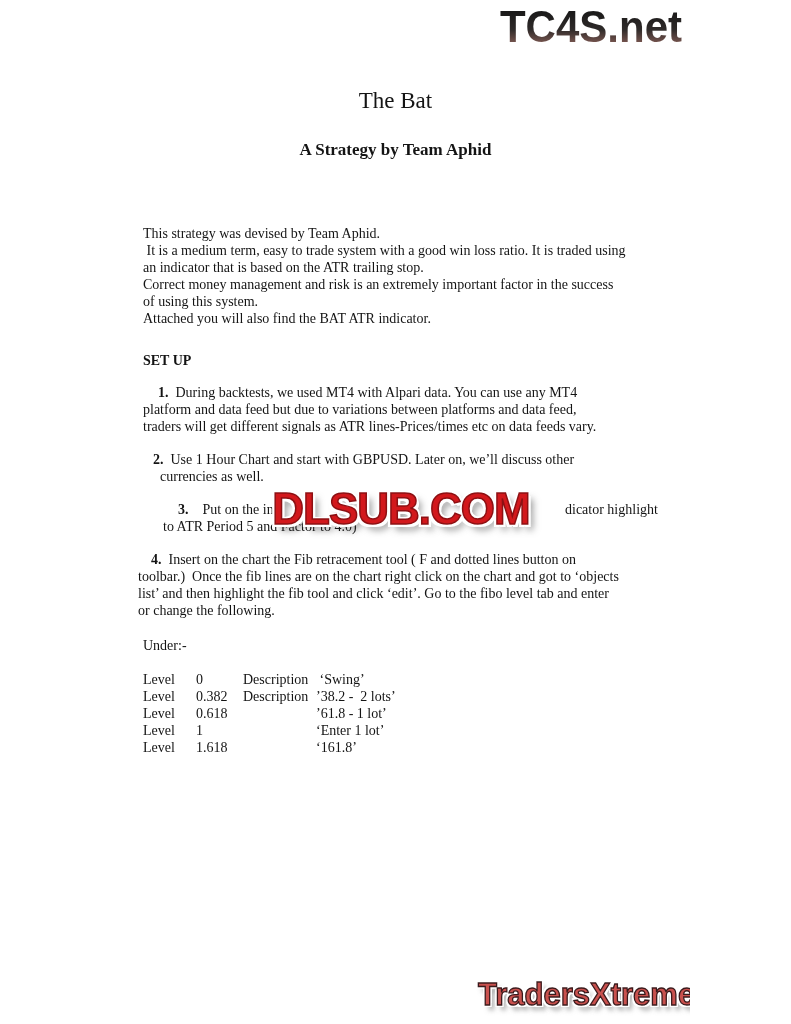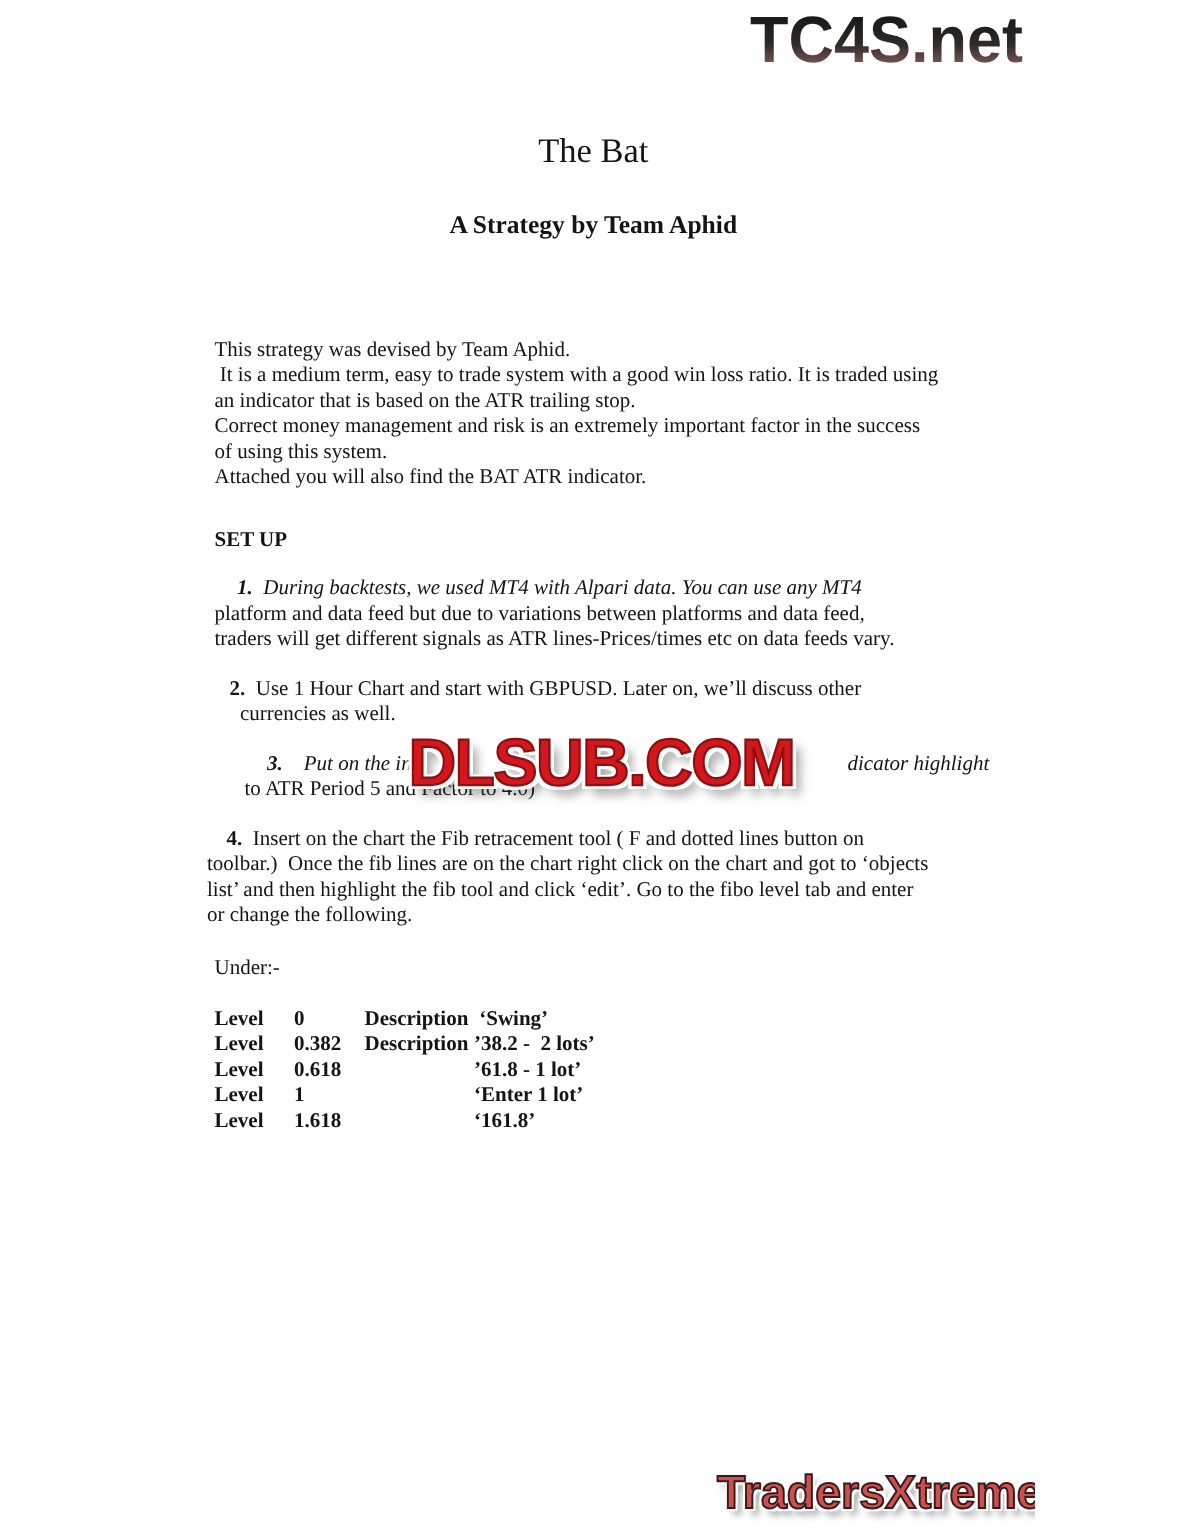--- a/index.html
+++ b/index.html
@@ -44,29 +44,29 @@
   .list-item{left:143px;width:530px;}
   .item1{top:384px;}
   .item2{top:451px;}
   .item2 .first{padding-left:10px;}
   .item2 .rest{padding-left:17px;}
   .item3{top:501px;margin-left:20px;}
   .item4{top:551px;left:138px;}
   .first{white-space:pre;}
   .rest{white-space:pre;}
   .num{font-weight:bold;}
-  .item1 .first,.item3 .first{padding-left:15px;font-style:italic;}
+  .item1 .first,.item3 .first{padding-left:15px;}
   .item4 .first{padding-left:13px;}
   .frag-after{position:absolute;left:402px;top:0;white-space:pre;}
 
   .under-label{top:637px;left:143px;}
 
   .levels{top:671px;left:143px;}
   .level-row{display:grid;grid-template-columns:53px 47px auto;height:17px;}
-  .level-row span{white-space:pre;font-weight:bold;}
+  .level-row span{white-space:pre;}
   .desc-label{display:inline-block;width:73px;}
 
   
   .watermark{
     top:487px;left:253px;width:296px;
     text-align:center;
     font-family:"Liberation Sans",sans-serif;
     font-weight:bold;
     font-size:44px;line-height:44px;
     letter-spacing:-1px;

